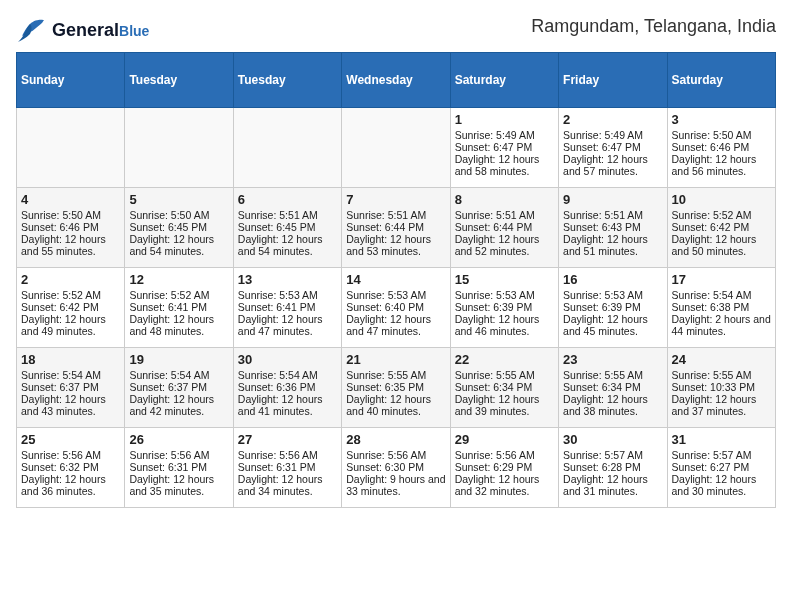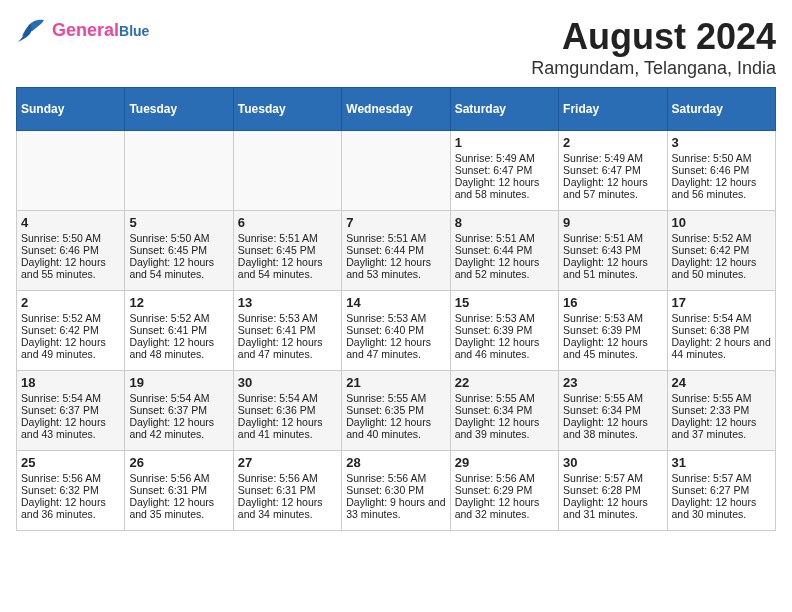--- a/index.html
+++ b/index.html
@@ -36,21 +36,21 @@
     table {
       width: 100%;
       border-collapse: collapse;
       table-layout: fixed;
     }
     thead tr th {
       background-color: #2a6db5;
       color: #fff;
       font-size: 12px;
       font-weight: bold;
-      padding: 14px 4px;
+      padding: 20px 4px;
       text-align: left;
       border: 1px solid #1a5a9a;
     }
     tbody tr td {
       vertical-align: top;
       padding: 4px 4px;
       font-size: 10.5px;
       color: #222;
       border: 1px solid #ccc;
       height: 80px;
@@ -78,26 +78,25 @@
 <body>
 
 <div class="header">
   <div class="logo">
     <div class="logo-row">
       <svg width="32" height="28" viewBox="0 0 32 28">
         <path d="M28 4 C28 4, 20 2, 14 8 C10 12, 8 16, 6 20 C10 18, 16 16, 20 12 C22 10, 26 8, 28 4Z" fill="#2a6db5"></path>
         <path d="M14 8 C12 10, 10 14, 8 18 C6 22, 4 24, 2 26 C6 24, 10 22, 14 18 C16 14, 16 10, 14 8Z" fill="#1a5a9a"></path>
       </svg>
       <div>
-        <span style="font-size:18px;font-weight:bold;color:#ec4899;">General</span><span style="font-size:14px;font-weight:bold;color:#2a6db5;">Blue</span>
+        <span style="font-size:18px;font-weight:bold;color:#0f172a;">General</span><span style="font-size:14px;font-weight:bold;color:#2a6db5;">Blue</span>
       </div>
     </div>
   </div>
   <div class="title-block">
-    <div class="month-title">August 2024</div>
     <div class="location-title">Ramgundam, Telangana, India</div>
   </div>
 </div>
 
 <table>
   <thead>
     <tr>
     <th>Sunday</th>
         <th>Tuesday</th>
         <th>Tuesday</th>
@@ -253,21 +252,21 @@
         </td>
         <td>
           <span class="day-number">23</span>
           <div>Sunrise: 5:55 AM</div>
           <div>Sunset: 6:34 PM</div>
           <div>Daylight: 12 hours and 38 minutes.</div>
         </td>
         <td>
           <span class="day-number">24</span>
           <div>Sunrise: 5:55 AM</div>
-          <div>Sunset: 2:33 PM</div>
+          <div>Sunset: 10:33 PM</div>
           <div>Daylight: 12 hours and 37 minutes.</div>
         </td>
       </tr>
       <tr>
         <td>
           <span class="day-number">25</span>
           <div>Sunrise: 5:56 AM</div>
           <div>Sunset: 6:32 PM</div>
           <div>Daylight: 12 hours and 36 minutes.</div>
         </td>

